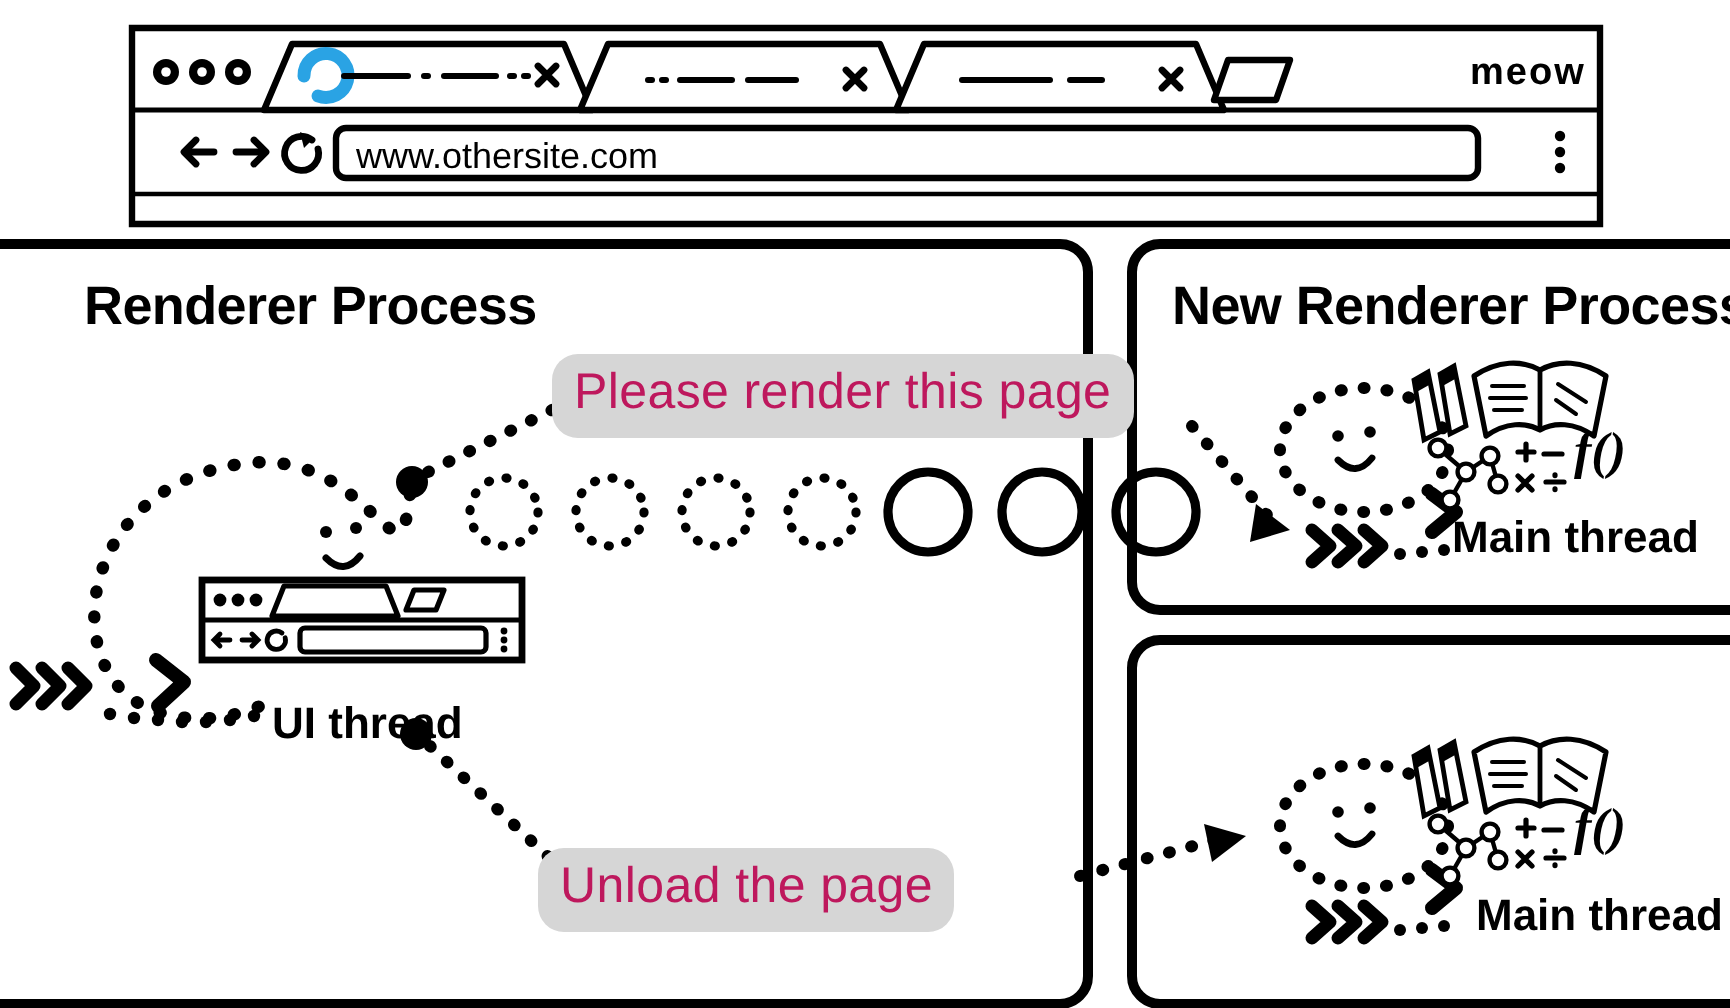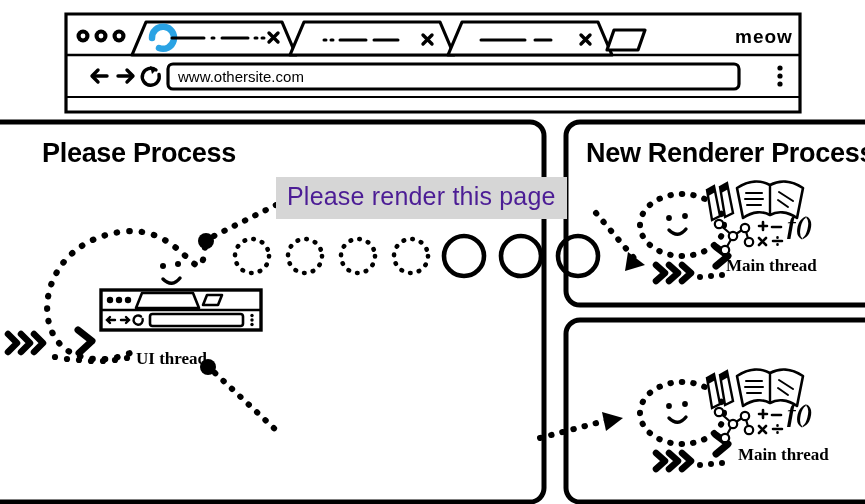--- a/index.html
+++ b/index.html
@@ -1,28 +1,28 @@
 <!DOCTYPE html>
 <html><head>
 <meta charset="utf-8">
 <style>
   html,body{margin:0;padding:0;background:#ffffff;}
   body{width:865px;height:504px;overflow:hidden;
        font-family:"Liberation Sans","DejaVu Sans",sans-serif;color:#000;}
   #stage{position:relative;width:865px;height:504px;}
   svg#art{position:absolute;left:0;top:0;width:865px;height:504px;}
-  .lbl{position:absolute;background:#d6d6d6;color:#4c1d95;
+  .lbl{position:absolute;background:#d6d6d6;color:#be185d;
        font-size:25px;letter-spacing:.2px;line-height:1;
-       padding:7px 11px 10px 11px;white-space:nowrap;}
+       padding:7px 11px 10px 11px;white-space:nowrap;border-radius:13px;}
   .ttl{position:absolute;font-weight:700;font-size:27px;
        letter-spacing:-.3px;white-space:nowrap;color:#000;}
-  .thr{position:absolute;font-weight:700;font-size:17px;white-space:nowrap;color:#000;font-family:Liberation Serif, serif;}
+  .thr{position:absolute;font-weight:700;font-size:22px;white-space:nowrap;color:#000;}
   .meow{position:absolute;font-size:19px;font-weight:700;
         letter-spacing:1px;white-space:nowrap;color:#000;}
-  .url{position:absolute;font-size:15px;white-space:nowrap;color:#000;text-align:right;}
+  .url{position:absolute;font-size:18px;white-space:nowrap;color:#000;text-align:right;}
 </style>
 </head>
 <body>
 
 <div id="stage">
 
 <svg id="art" viewBox="0 0 865 504">
   <defs>
     <g id="studyIcons">
 
@@ -278,27 +278,28 @@
   </g>
   <g transform="translate(707,374)">
     <use href="#studyIcons"></use>
   </g>
 </svg>
 
 <div class="meow" style="left:735px;top:26px;">meow</div>
 
 <div class="url" style="left:178px;top:68px;">www.othersite.com</div>
 
-<div class="ttl" style="left:42px;top:138px;">Please Process</div>
+<div class="ttl" style="left:42px;top:138px;">Renderer Process</div>
 
 <div class="ttl" style="left:586px;top:138px;">New Renderer Process</div>
 
 
 <div class="thr" style="left:136px;top:349px;">UI thread</div>
 
 <div class="thr" style="left:726px;top:256px;">Main thread</div>
 
 <div class="thr" style="left:738px;top:445px;">Main thread</div>
 
 <div class="lbl" style="left:276px;top:177px;">Please render this page</div>
 
+<div class="lbl" style="left:269px;top:424px;">Unload the page</div>
 
 </div>
 
 </body></html>

